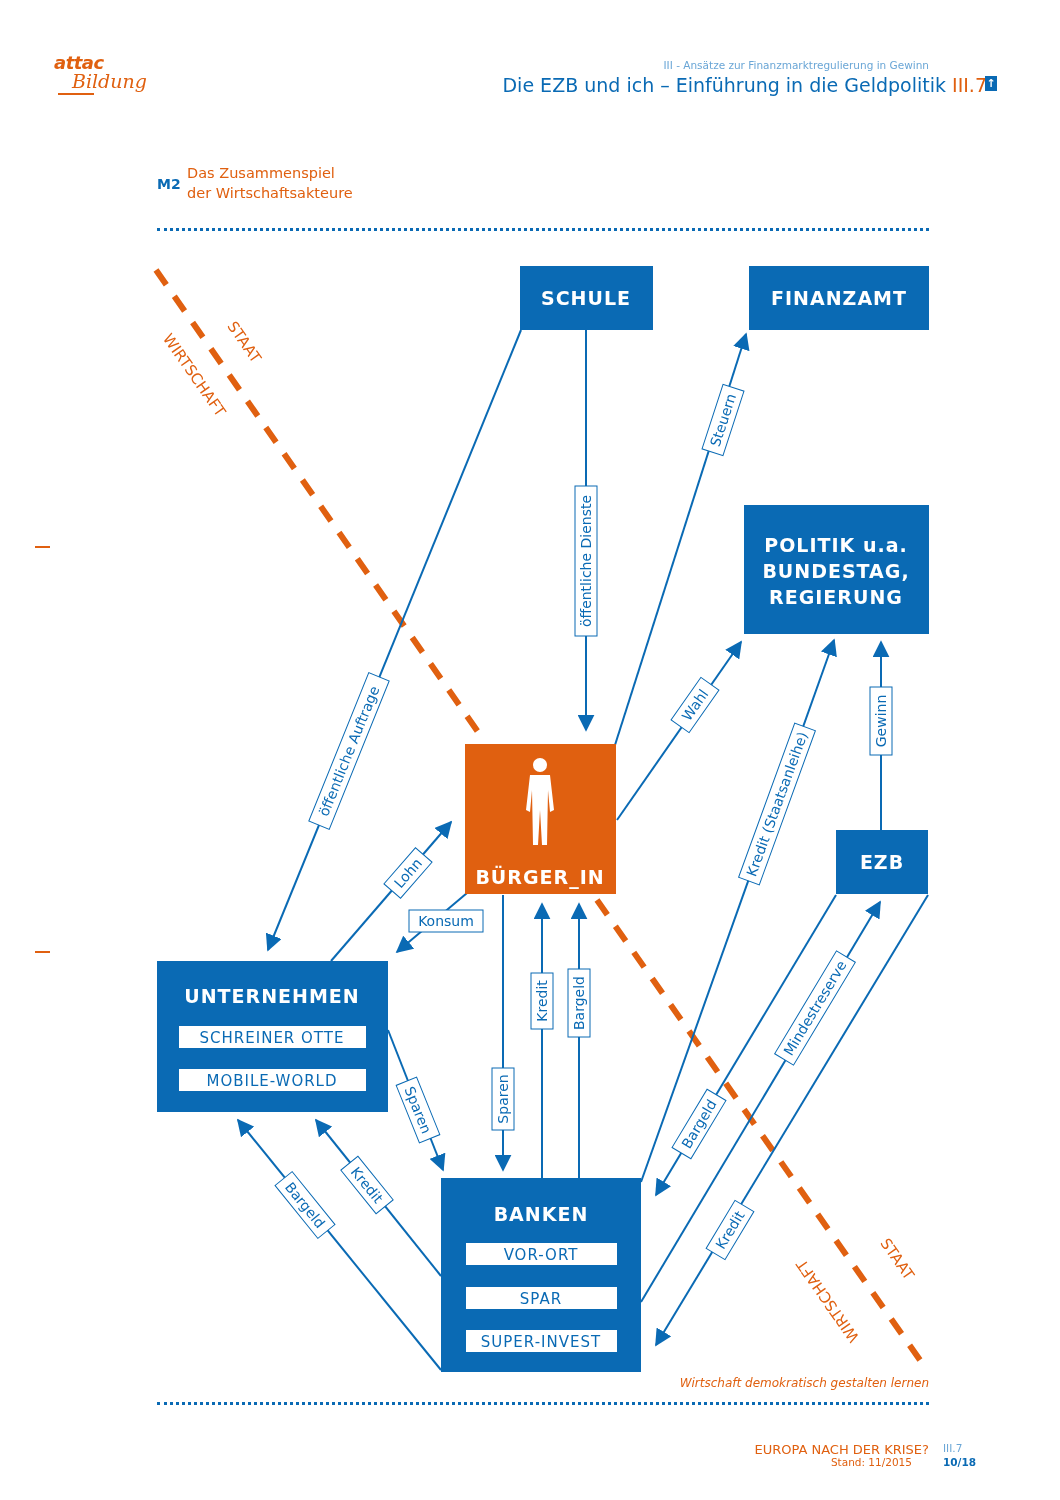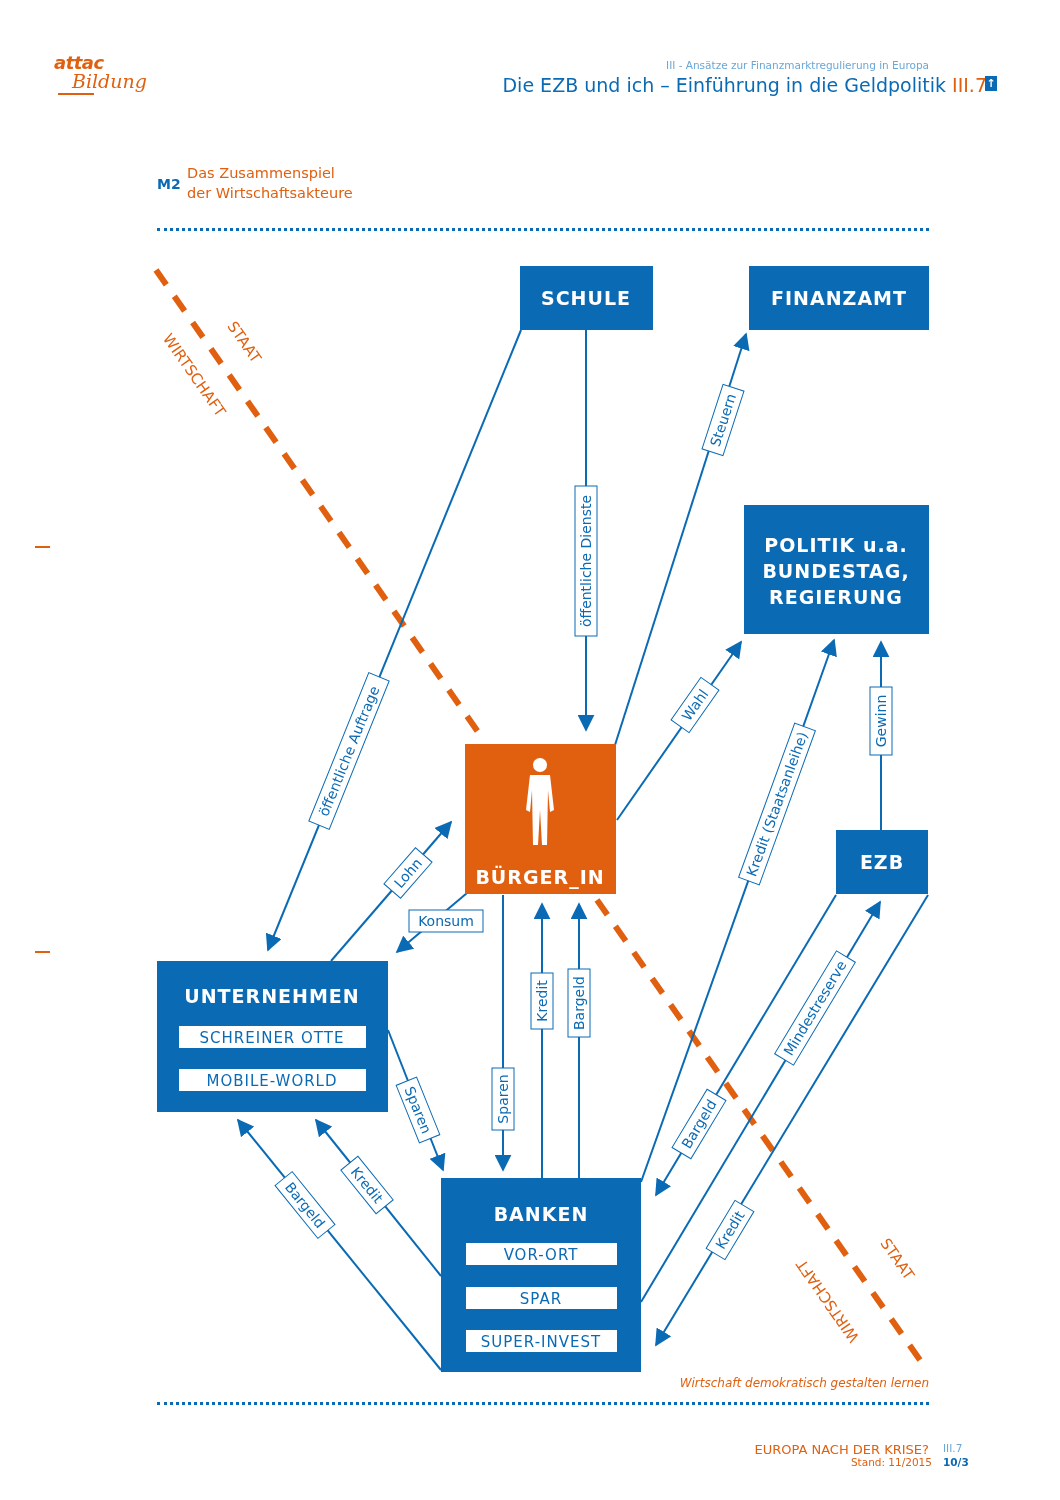--- a/index.html
+++ b/index.html
@@ -15,33 +15,33 @@
   .hdr-title { right: 73px; top: 74px; color: #0a6ab4; font-size: 19px; white-space: nowrap; margin-left: 28px; }
   .hdr-title .num { color: #e06010; }
   .up-icon { left: 985px; top: 76px; width: 12px; height: 15px; background: #0a6ab4; color: #fff;
              font-size: 11px; font-weight: bold; line-height: 15px; text-align: center; }
   .m2 { left: 157px; top: 176px; color: #0a6ab4; font-weight: bold; font-size: 14px; }
   .m2-title { left: 187px; top: 163px; color: #e06010; font-weight: normal; font-size: 14.5px; line-height: 20px; }
   .dotline { left: 157px; width: 772px; height: 0; border-top: 3px dotted #0a6ab4; }
   .margin-mark { left: 35px; width: 15px; height: 2px; background: #e06010; }
   .ftr-1 { right: 131px; top: 1376px; color: #e06010; font-style: italic; font-size: 12px; }
   .ftr-2 { right: 131px; top: 1442px; color: #e06010; font-weight: normal; font-size: 13px; }
-  .ftr-3 { right: 128px; top: 1456px; color: #e06010; font-size: 10.5px; }
+  .ftr-3 { right: 148px; top: 1456px; color: #e06010; font-size: 10.5px; }
   .ftr-sec { left: 943px; top: 1442px; color: #6aa6d6; font-size: 10.5px; }
   .ftr-page { left: 943px; top: 1456px; color: #0a6ab4; font-weight: bold; font-size: 10.5px; }
   svg text { font-family: "DejaVu Sans", "Liberation Sans", sans-serif; }
 </style>
 </head>
 <body>
 
 <div class="abs logo-attac">attac</div>
 <div class="abs logo-bildung">Bildung</div>
 <div class="abs logo-underline"></div>
 
-<div class="abs hdr-sub">III - Ansätze zur Finanzmarktregulierung in Europa</div>
+<div class="abs hdr-sub">III - Ansätze zur Finanzmarktregulierung in Gewinn</div>
 <div class="abs hdr-title">
   <span>Die EZB und ich – Einführung in die Geldpolitik</span>
   <span class="num">III.7</span>
 </div>
 <div class="abs up-icon">↑</div>
 
 <div class="abs m2">M2</div>
 <div class="abs m2-title">
   <div>Das Zusammenspiel</div>
   <div>der Wirtschaftsakteure</div>
@@ -219,13 +219,13 @@
     <text x="541" y="1304" text-anchor="middle" fill="#0a6ab4" font-size="15" letter-spacing="1">SPAR</text>
     <rect x="466" y="1330" width="151" height="22" fill="#fff"></rect>
     <text x="541" y="1347" text-anchor="middle" fill="#0a6ab4" font-size="15" letter-spacing="1">SUPER-INVEST</text>
   </g>
 </svg>
 
 <div class="abs ftr-1">Wirtschaft demokratisch gestalten lernen</div>
 <div class="abs ftr-2">EUROPA NACH DER KRISE?</div>
 <div class="abs ftr-3">Stand: 11/2015</div>
 <div class="abs ftr-sec">III.7</div>
-<div class="abs ftr-page">10/3</div>
+<div class="abs ftr-page">10/18</div>
 
 </body></html>

